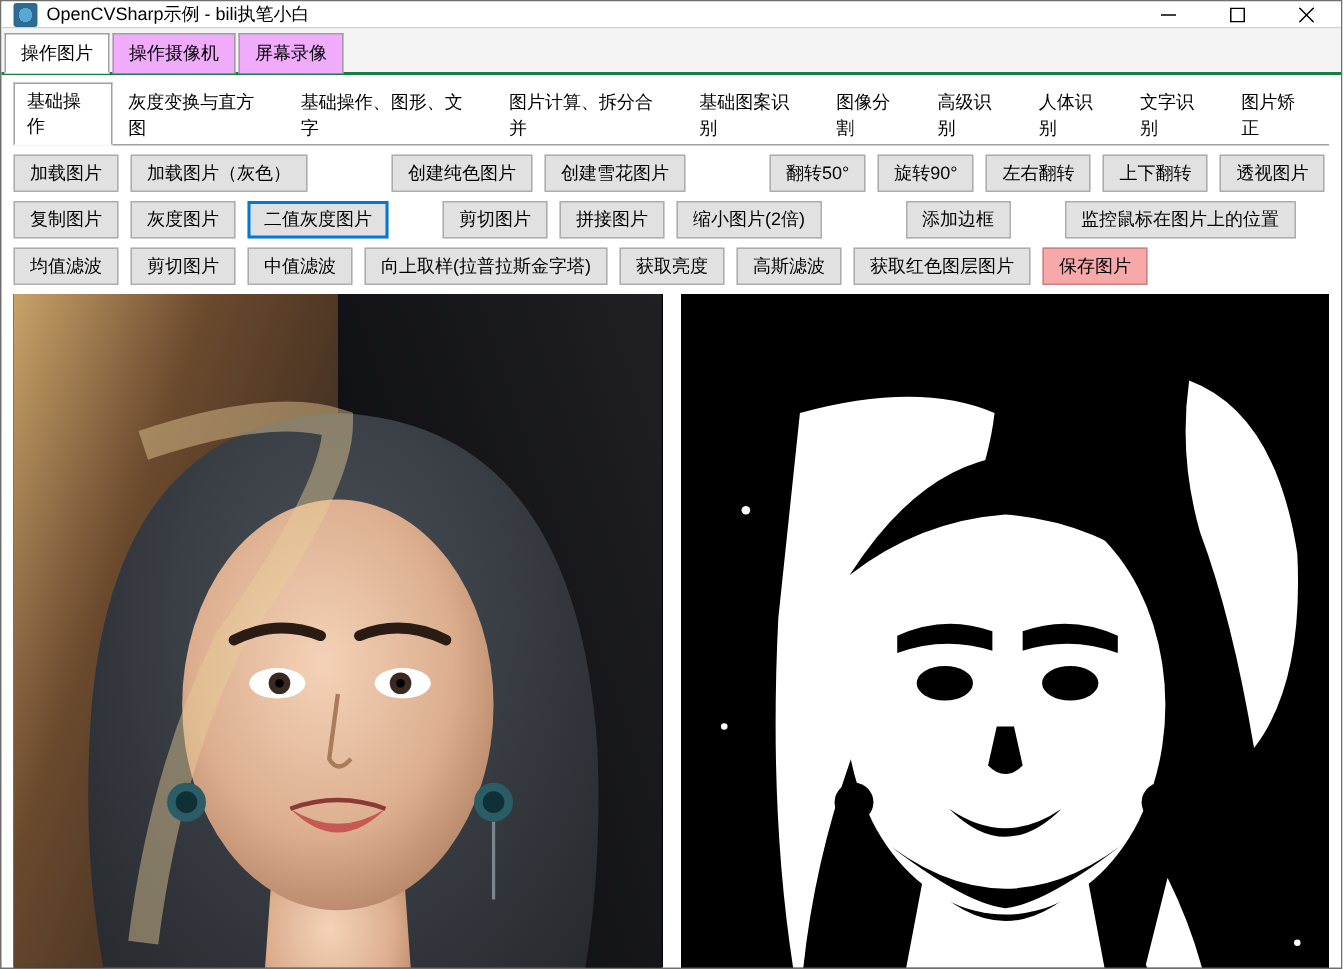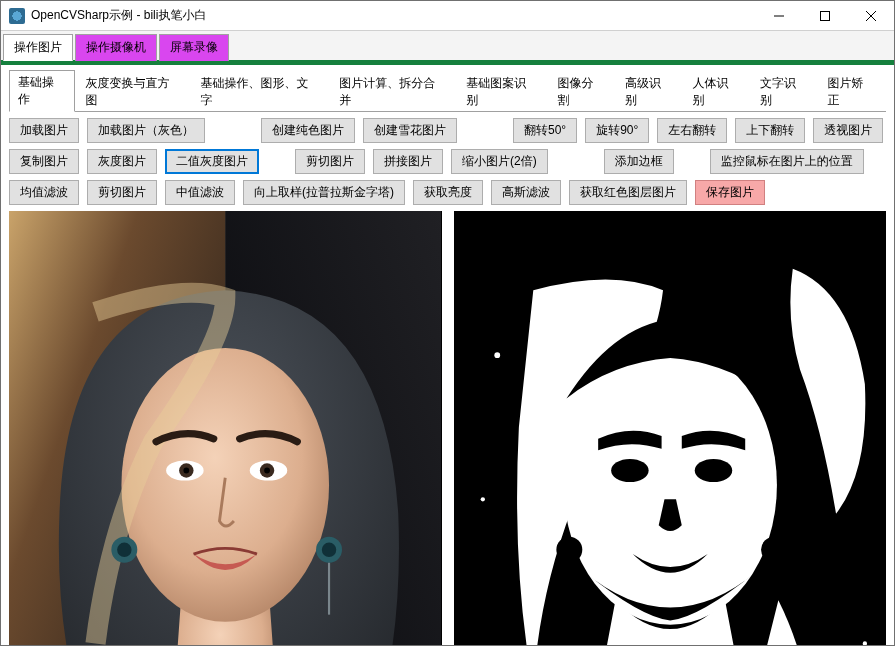--- a/index.html
+++ b/index.html
@@ -15,21 +15,21 @@
   .window {
     width: 895px;
     height: 646px;
     background: #fff;
     border: 1px solid #707070;
     display: flex;
     flex-direction: column;
   }
   
   .titlebar {
-    height: 30px;
+    height: 18px;
     background: #ffffff;
     display: flex;
     align-items: center;
     border-bottom: 1px solid #d0d0d0;
   }
   .titlebar .icon {
     width: 16px; height: 16px;
     margin: 0 6px 0 8px;
     background: radial-gradient(circle at 50% 50%, #5aa7d6 0 40%, #2d6b92 41% 100%);
     border-radius: 2px;
@@ -41,29 +41,29 @@
   .titlebar .ctl {
     width: 46px; height: 30px;
     display: flex; align-items: center; justify-content: center;
     color: #000;
   }
   .titlebar svg { width: 10px; height: 10px; }
 
   
   .primary-tabs {
     display: flex;
-    border-bottom: 5px solid #15803d;
+    border-bottom: 2px solid #15803d;
     background: #f4f4f4;
     padding-top: 2px;
   }
   .primary-tabs .tab {
     padding: 4px 10px;
     border: 1px solid #a0a0a0;
     border-bottom: none;
-    background: #d946ef;
+    background: #f0abfc;
     margin-right: 0px;
     margin-left: 2px;
     position: relative;
     top: 1px;
   }
   .primary-tabs .tab.active {
     background: #ffffff;
     border-bottom: 1px solid #fff;
   }
 

